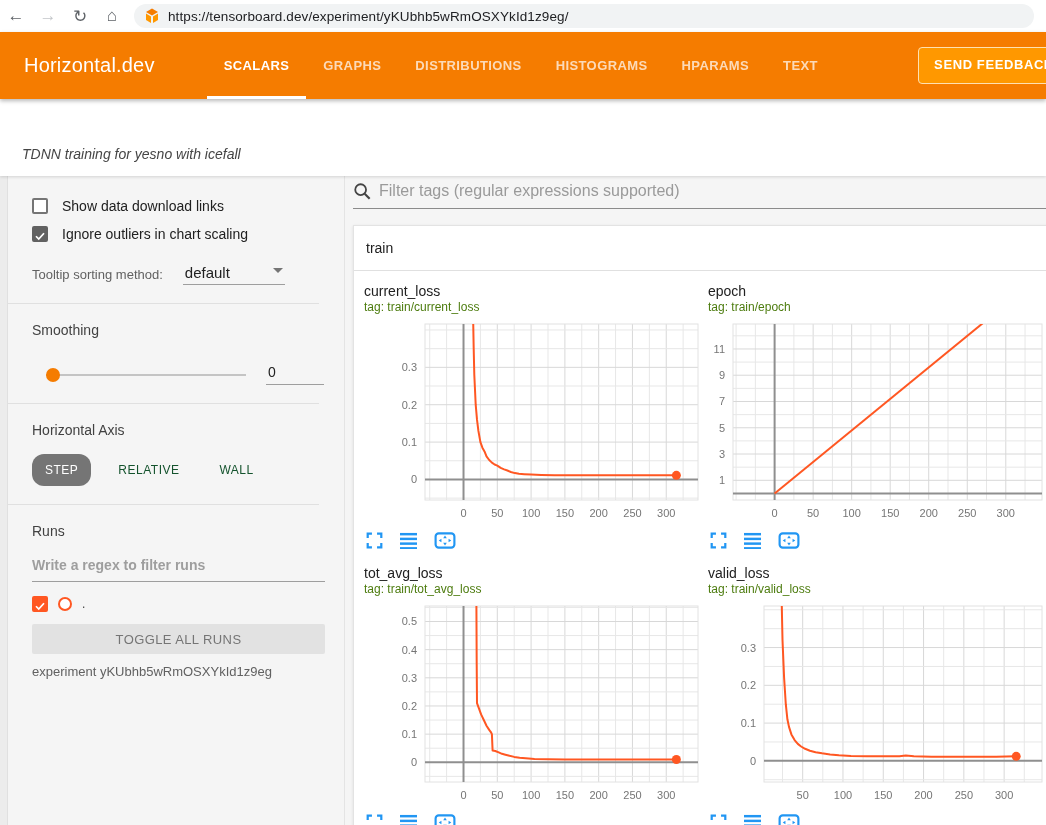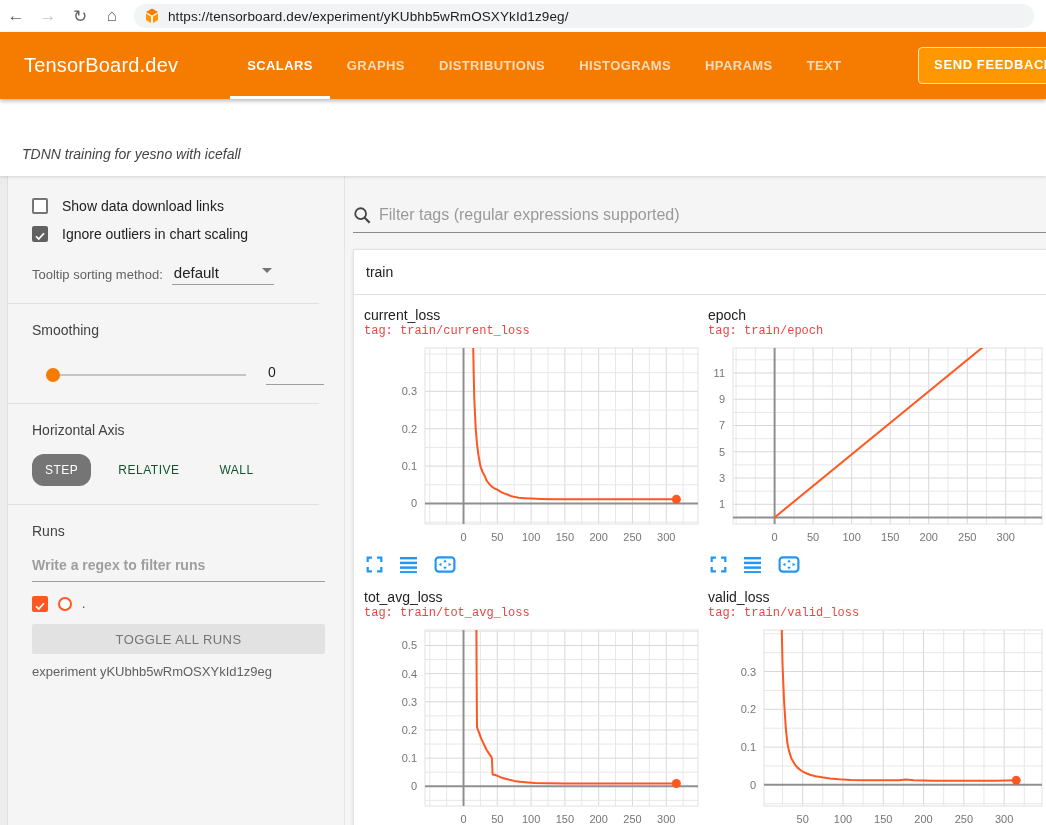--- a/index.html
+++ b/index.html
@@ -47,21 +47,21 @@
     background:#f5f5f5; border-right:1px solid #e4e4e4; padding:22px 20px 0 24px;
     color:#424242; }
   .check-row { display:flex; align-items:flex-start; margin-bottom:12px; cursor:pointer; }
   .cbox { width:16px; height:16px; border:2px solid #757575; border-radius:2px;
     margin-right:14px; flex:0 0 auto; background:#fff; }
   .cbox.checked { background:#616161; border-color:#616161; }
   .cbox.run-checked { background:#ff5722; border-color:#ff5722; }
   .check-label { font-size:14px; color:#212121; }
   .tooltip-row { display:flex; align-items:flex-end; margin-top:22px; }
   .tooltip-label { font-size:13px; color:#616161; padding-bottom:3px; }
-  .dd-box { width:102px; margin-left:9px; border-bottom:1px solid #9e9e9e;
+  .dd-box { width:102px; margin-left:20px; border-bottom:1px solid #9e9e9e;
     display:flex; align-items:center; justify-content:space-between; padding:0 2px 3px 2px; cursor:pointer; }
   .dd-value { font-size:15px; color:#212121; }
   .dd-caret { width:0; height:0; border-left:5px solid transparent;
     border-right:5px solid transparent; border-top:5px solid #757575; margin-bottom:4px; }
   .divider { border:none; border-top:1px solid #e0e0e0; margin:18px 0 18px -24px; width:311px; }
   .section-label { font-size:14px; color:#424242; }
   .slider-row { display:flex; align-items:center; margin-top:26px; margin-bottom:8px; }
   .slider-track { flex:1; height:2px; background:#c4c4c4; position:relative; margin-left:14px; }
   .slider-thumb { position:absolute; left:0px; top:-6px; width:14px; height:14px;
     border-radius:50%; background:#f57c00; cursor:pointer; }
@@ -77,36 +77,36 @@
   .run-row { display:flex; align-items:center; margin-top:14px; }
   .run-circle { width:14px; height:14px; border:2.5px solid #ff5722; border-radius:50%;
     margin-right:10px; background:#fff; }
   .run-name { font-size:12px; color:#424242; }
   .toggle-btn { margin-top:12px; width:293px; height:30px; background:#e2e2e2; border:none;
     border-radius:2px; color:#757575; font-size:13px; letter-spacing:.4px; cursor:pointer; font-family:inherit; }
   .exp-id { margin-top:10px; font-size:13px; color:#616161; }
 
   
   .main { position:absolute; left:346px; top:0; width:700px; height:649px; }
-  .filter-row { display:flex; align-items:center; padding:30px 0 0 7px; }
+  .filter-row { display:flex; align-items:center; padding:6px 0 0 7px; }
   .filter-input-wrap { flex:1; display:flex; align-items:center;
     border-bottom:1px solid #8b8b8b; padding-bottom:8px; }
   .filter-input { flex:1; border:none; outline:none; background:transparent;
     font-size:16px; color:#212121; margin-left:8px; font-family:inherit; }
   .filter-input::placeholder { color:#9a9a9a; }
 
   .card { margin:16px 0 0 7px; width:702px; background:#fff;
     border:1px solid #e3e3e3; box-shadow:0 1px 3px rgba(0,0,0,.1); }
   .card-header { height:45px; display:flex; align-items:center; padding-left:12px;
     border-bottom:1px solid #e0e0e0; font-size:14px; color:#212121; cursor:pointer; }
   .chart-grid { display:grid; grid-template-columns:338px 338px; column-gap:6px;
     row-gap:16px; padding:12px 0 20px 10px; }
   .chart-cell { width:338px; }
   .chart-title { font-size:14px; color:#212121; }
-  .chart-tag { font-size:12px; color:#ef4444; margin-top:1px;font-family:Liberation Mono, monospace; }
+  .chart-tag { font-size:12px; color:#4d7c0f; margin-top:1px; }
   .chart-svg-holder { margin-top:6px; }
   svg text { font-family:"Liberation Sans", sans-serif; }
   .chart-toolbar { display:flex; align-items:center; gap:16px; margin-top:4px; padding-left:2px; }
   .tool-icon { cursor:pointer; display:inline-flex; }
 </style>
 </head>
 <body>
 
 <div class="browser-bar">
   <span class="nav-glyph">←</span>
@@ -117,21 +117,21 @@
     <svg width="16" height="16" viewBox="0 0 16 16">
       <path d="M8 0.5 L14 4 L8 7.5 L2 4 Z" fill="#f57c00"></path>
       <path d="M2 5.6 L7 8.6 L7 15 L2 12 Z" fill="#ff9800"></path>
       <path d="M14 5.6 L9 8.6 L9 15 L14 12 Z" fill="#ff9800"></path>
     </svg>
     <span class="url-text">https://tensorboard.dev/experiment/yKUbhb5wRmOSXYkId1z9eg/</span>
   </div>
 </div>
 
 <div class="app-header">
-  <div class="brand">TensorBoard.dev</div>
+  <div class="brand">Horizontal.dev</div>
   <div class="tabs">
     <div class="tab active">SCALARS</div>
     <div class="tab">GRAPHS</div>
     <div class="tab">DISTRIBUTIONS</div>
     <div class="tab">HISTOGRAMS</div>
     <div class="tab">HPARAMS</div>
     <div class="tab">TEXT</div>
   </div>
   <div class="feedback-btn">SEND FEEDBACK</div>
 </div>

